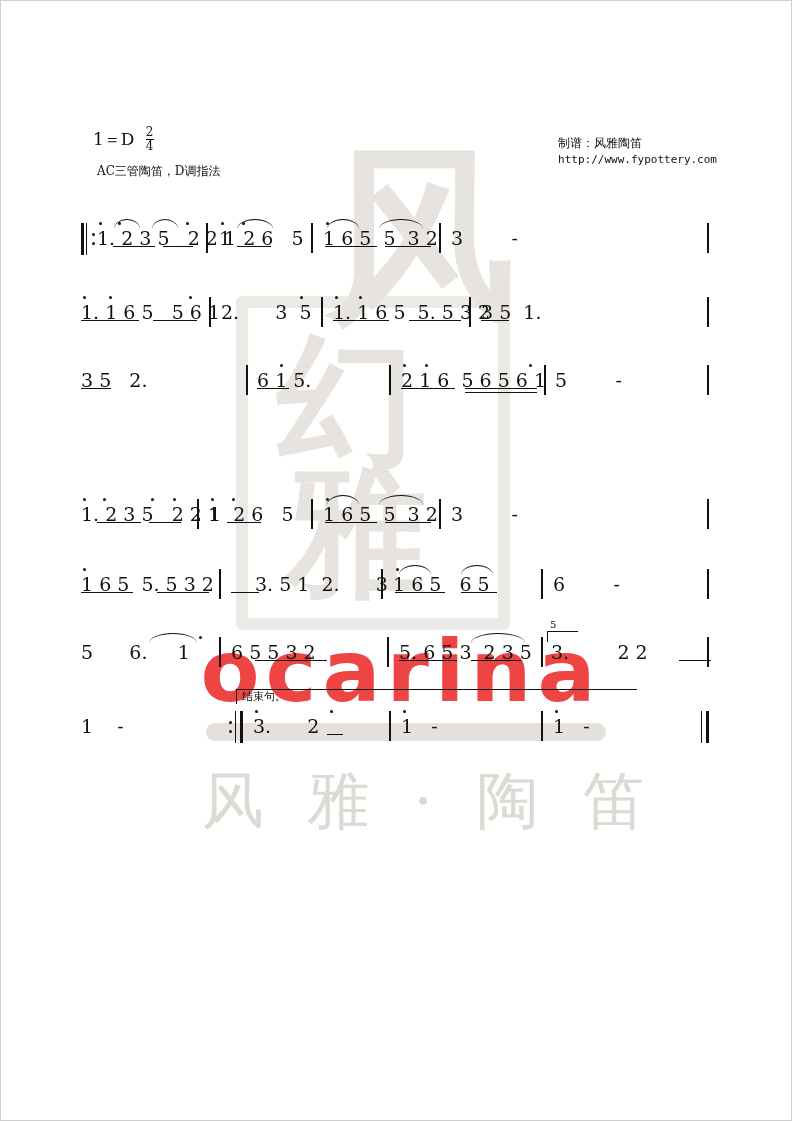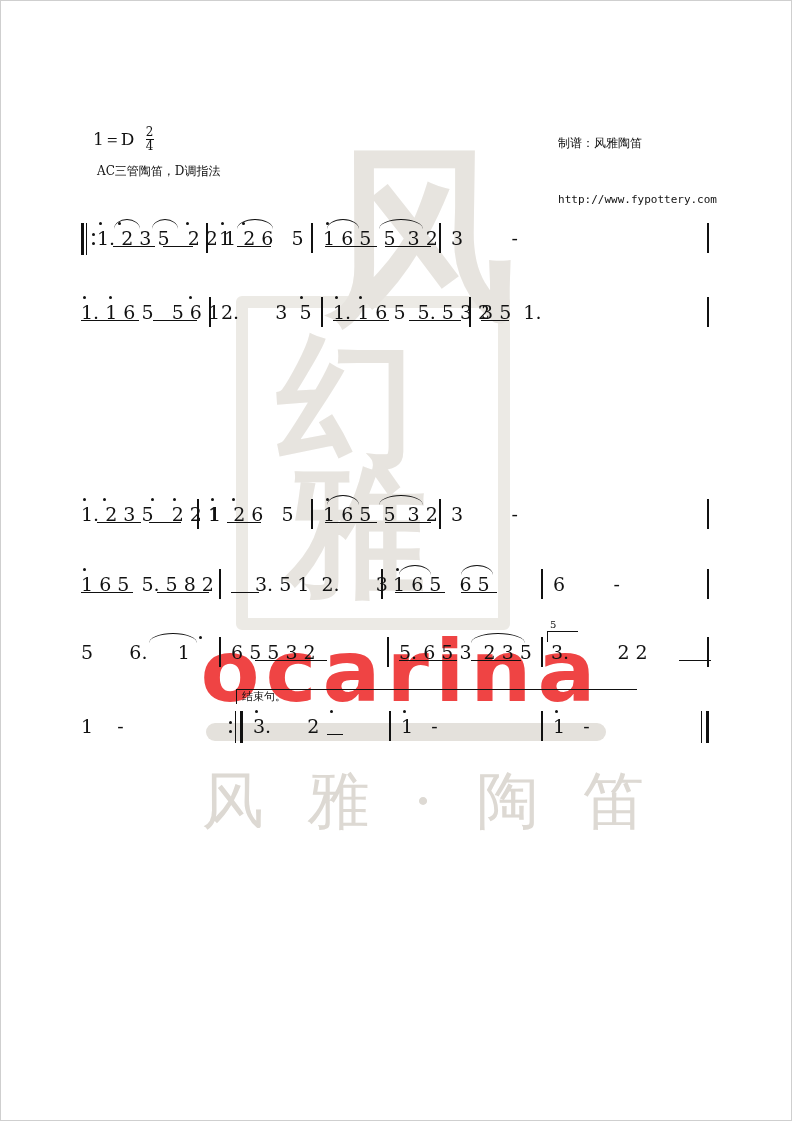--- a/index.html
+++ b/index.html
@@ -109,21 +109,21 @@
     font-size:12px; color:#111;
     font-family:"DejaVu Serif", serif;
   }
   .credit {
     position:absolute; right:74px; top:133px;
     text-align:left;
     font-size:12px; color:#111;
     font-family:"DejaVu Serif", serif;
     line-height:1.5;
   }
-  .credit .url { font-family:"DejaVu Sans Mono", monospace; font-size:11px; letter-spacing:0px;margin-top:40px;}
+  .credit .url { font-family:"DejaVu Sans Mono", monospace; font-size:11px; letter-spacing:0px;}
 
   
   .line { position:absolute; left:0; width:792px; height:54px; }
   .notes {
     position:absolute;
     font-family:"DejaVu Serif", serif;
     font-size:19px;
     color:#111;
     white-space:pre;
     letter-spacing:0px;
@@ -274,20 +274,46 @@
     <div class="dotover" style="left:358px; top:3px;"></div>
 
     <div class="bar" style="left:468px; top:4px;"></div>
 
     <div class="notes" style="left:480px; top:8px;">3 5  1.</div>
     <div class="underline" style="left:480px; top:27px; width:28px;"></div>
 
     <div class="bar" style="left:706px; top:4px;"></div>
   </div>
 
+  <div class="line" style="top:360px;">
+    <div class="notes" style="left:80px; top:8px;">3 5   2.</div>
+    <div class="underline" style="left:80px; top:27px; width:30px;"></div>
+
+    <div class="bar" style="left:245px; top:4px;"></div>
+
+    <div class="notes" style="left:256px; top:8px;">6 1 5.</div>
+    <div class="underline" style="left:256px; top:27px; width:32px;"></div>
+    <div class="dotover" style="left:279px; top:3px;"></div>
+
+    <div class="bar" style="left:388px; top:4px;"></div>
+
+    <div class="notes" style="left:400px; top:8px;">2 1 6  5 6 5 6 1</div>
+    <div class="underline" style="left:400px; top:27px; width:54px;"></div>
+    <div class="underline" style="left:464px; top:27px; width:72px;"></div>
+    <div class="underline" style="left:464px; top:31px; width:72px;"></div>
+    <div class="dotover" style="left:402px; top:3px;"></div>
+    <div class="dotover" style="left:424px; top:3px;"></div>
+    <div class="dotover" style="left:528px; top:3px;"></div>
+
+    <div class="bar" style="left:543px; top:4px;"></div>
+
+    <div class="notes" style="left:554px; top:8px;">5        -</div>
+
+    <div class="bar" style="left:706px; top:4px;"></div>
+  </div>
 
 
   <div class="line" style="top:494px;">
     <div class="notes" style="left:80px; top:8px;">1. 2 3 5   2 2 1</div>
     <div class="underline" style="left:96px; top:27px; width:44px;"></div>
     <div class="underline" style="left:148px; top:27px; width:32px;"></div>
     <div class="dotover" style="left:82px;  top:3px;"></div>
     <div class="dotover" style="left:102px; top:3px;"></div>
     <div class="dotover" style="left:150px; top:3px;"></div>
     <div class="dotover" style="left:172px; top:3px;"></div>
@@ -309,21 +335,21 @@
     <div class="dotover" style="left:325px; top:3px;"></div>
 
     <div class="bar" style="left:438px; top:4px;"></div>
 
     <div class="notes" style="left:450px; top:8px;">3        -</div>
 
     <div class="bar" style="left:706px; top:4px;"></div>
   </div>
 
   <div class="line" style="top:564px;">
-    <div class="notes" style="left:80px; top:8px;">1 6 5  5. 5 8 2</div>
+    <div class="notes" style="left:80px; top:8px;">1 6 5  5. 5 3 2</div>
     <div class="underline" style="left:80px; top:27px; width:52px;"></div>
     <div class="underline" style="left:156px; top:27px; width:52px;"></div>
     <div class="dotover" style="left:82px; top:3px;"></div>
 
     <div class="bar" style="left:218px; top:4px;"></div>
 
     <div class="notes" style="left:230px; top:8px;margin-left:24px;">3. 5 1  2.      3</div>
     <div class="underline" style="left:230px; top:27px; width:28px;"></div>
 
     <div class="bar" style="left:380px; top:4px;"></div>

